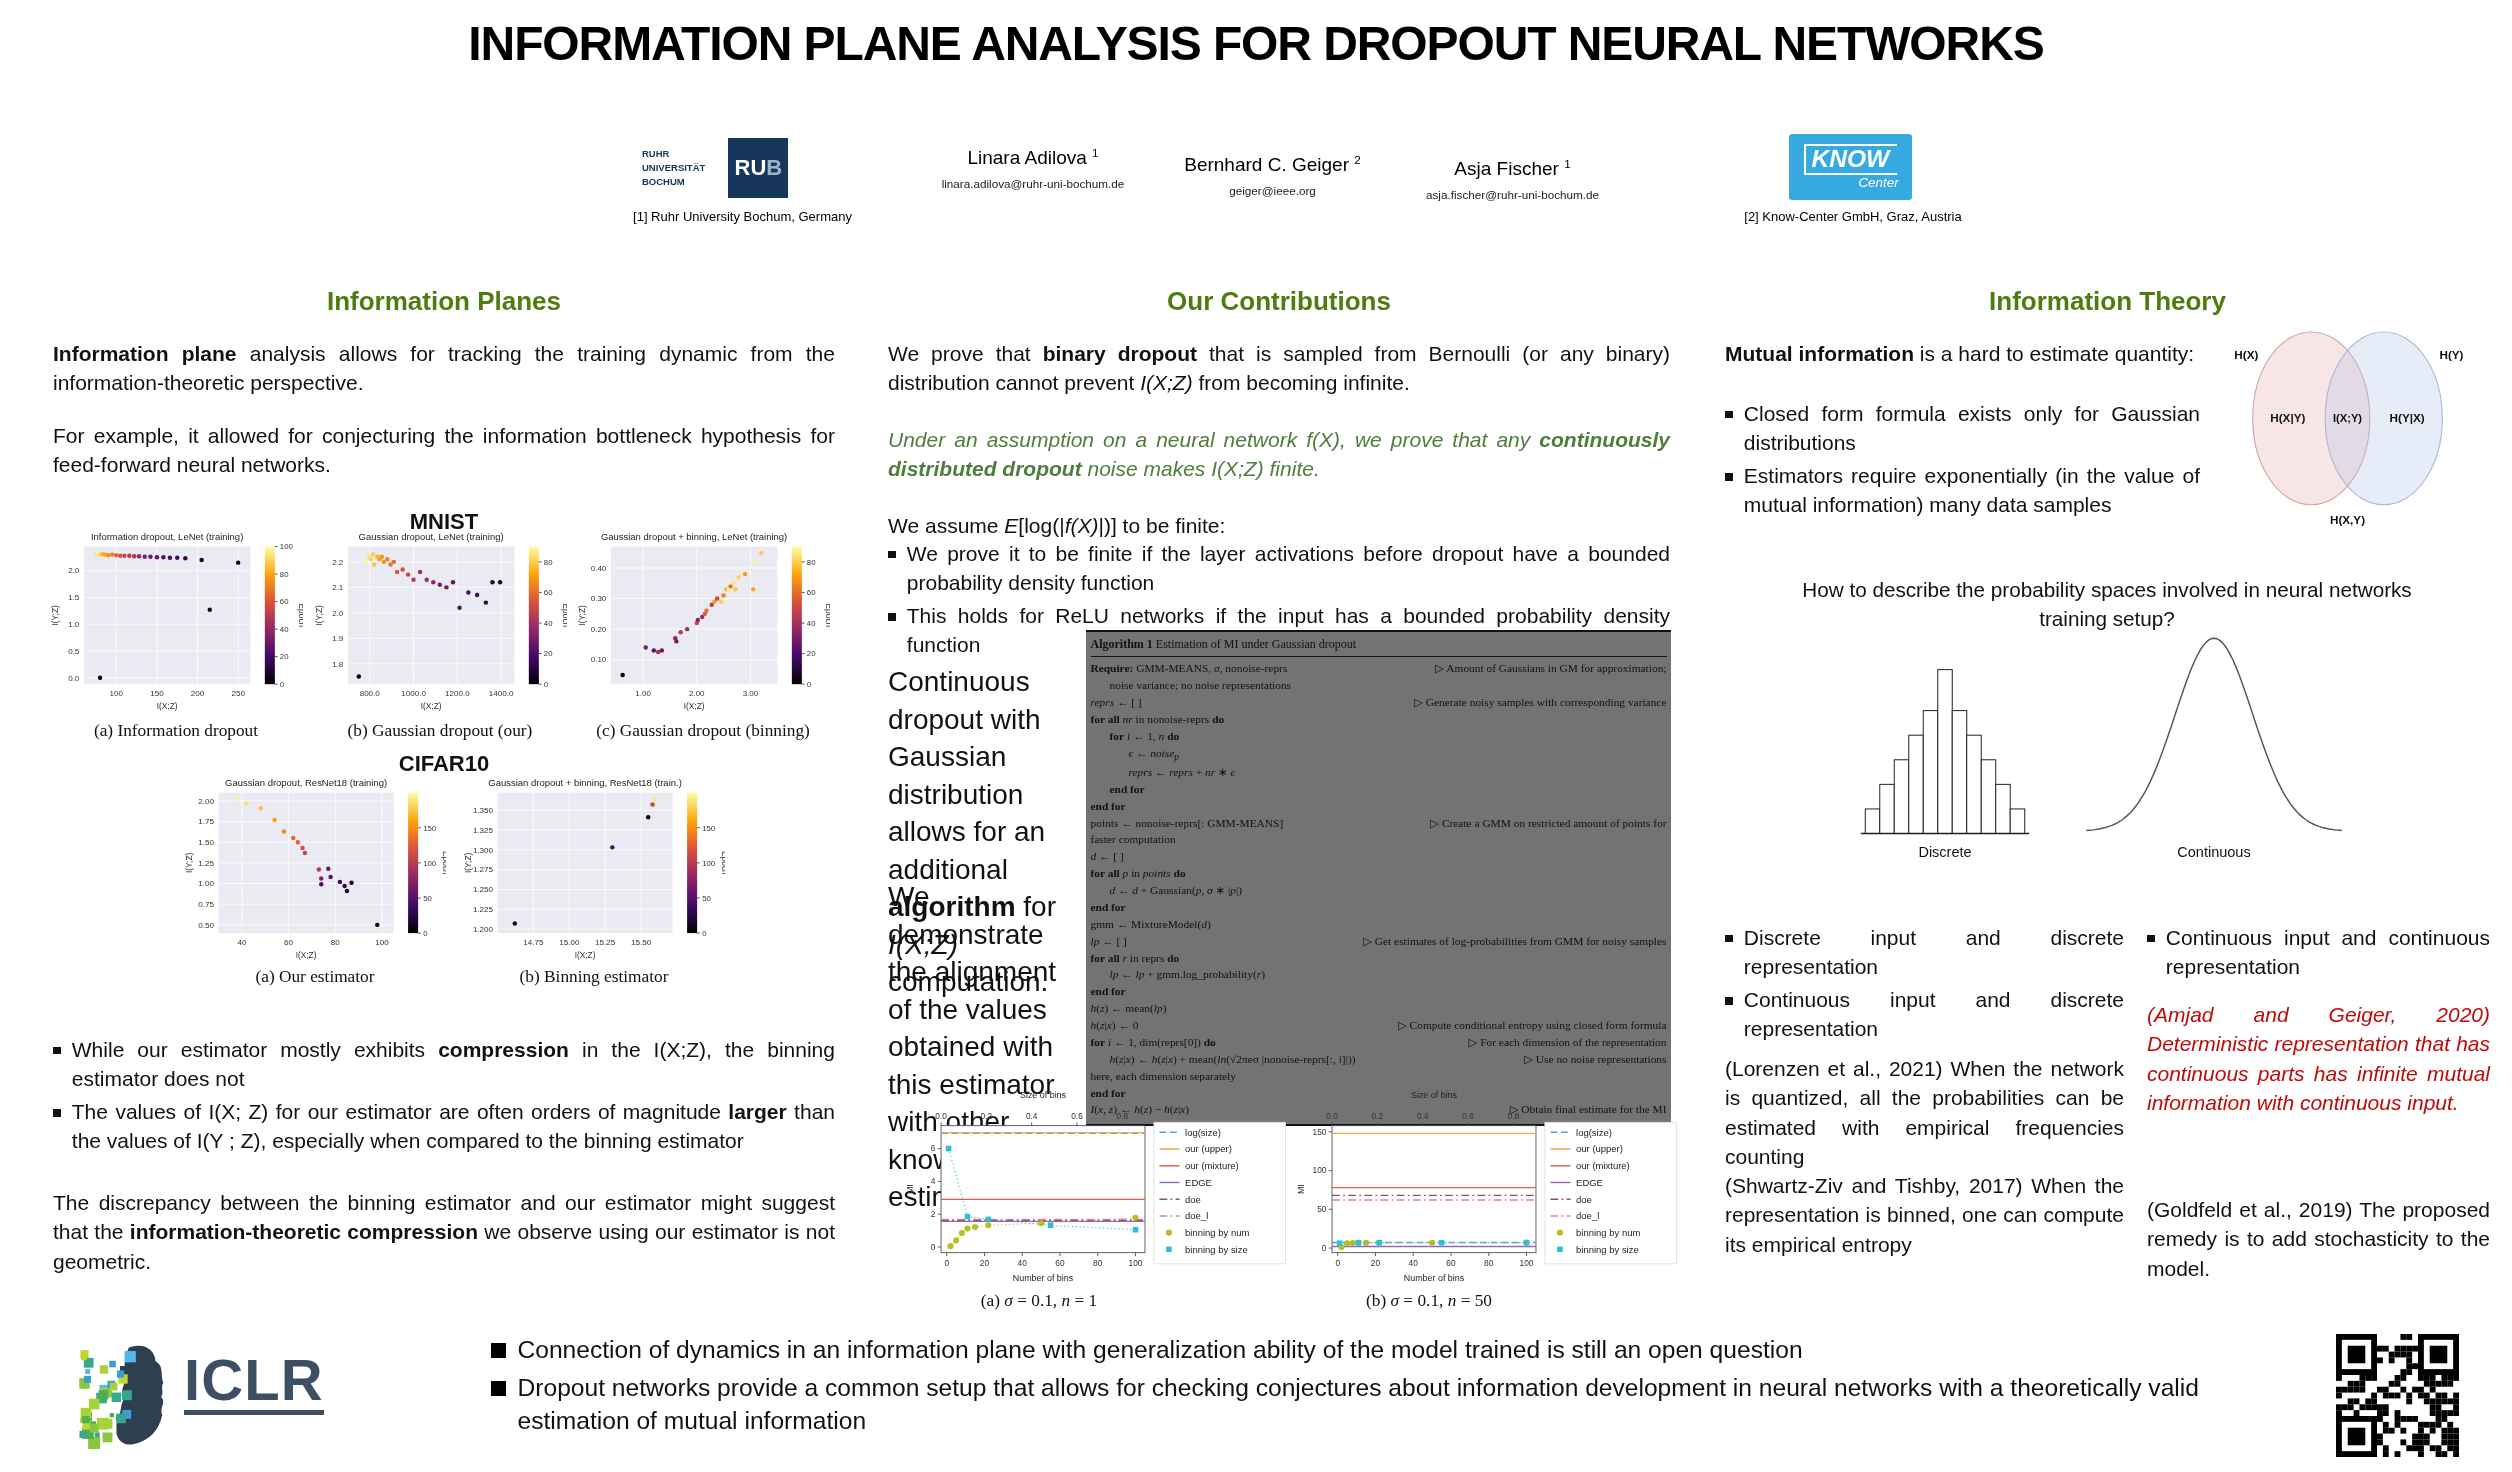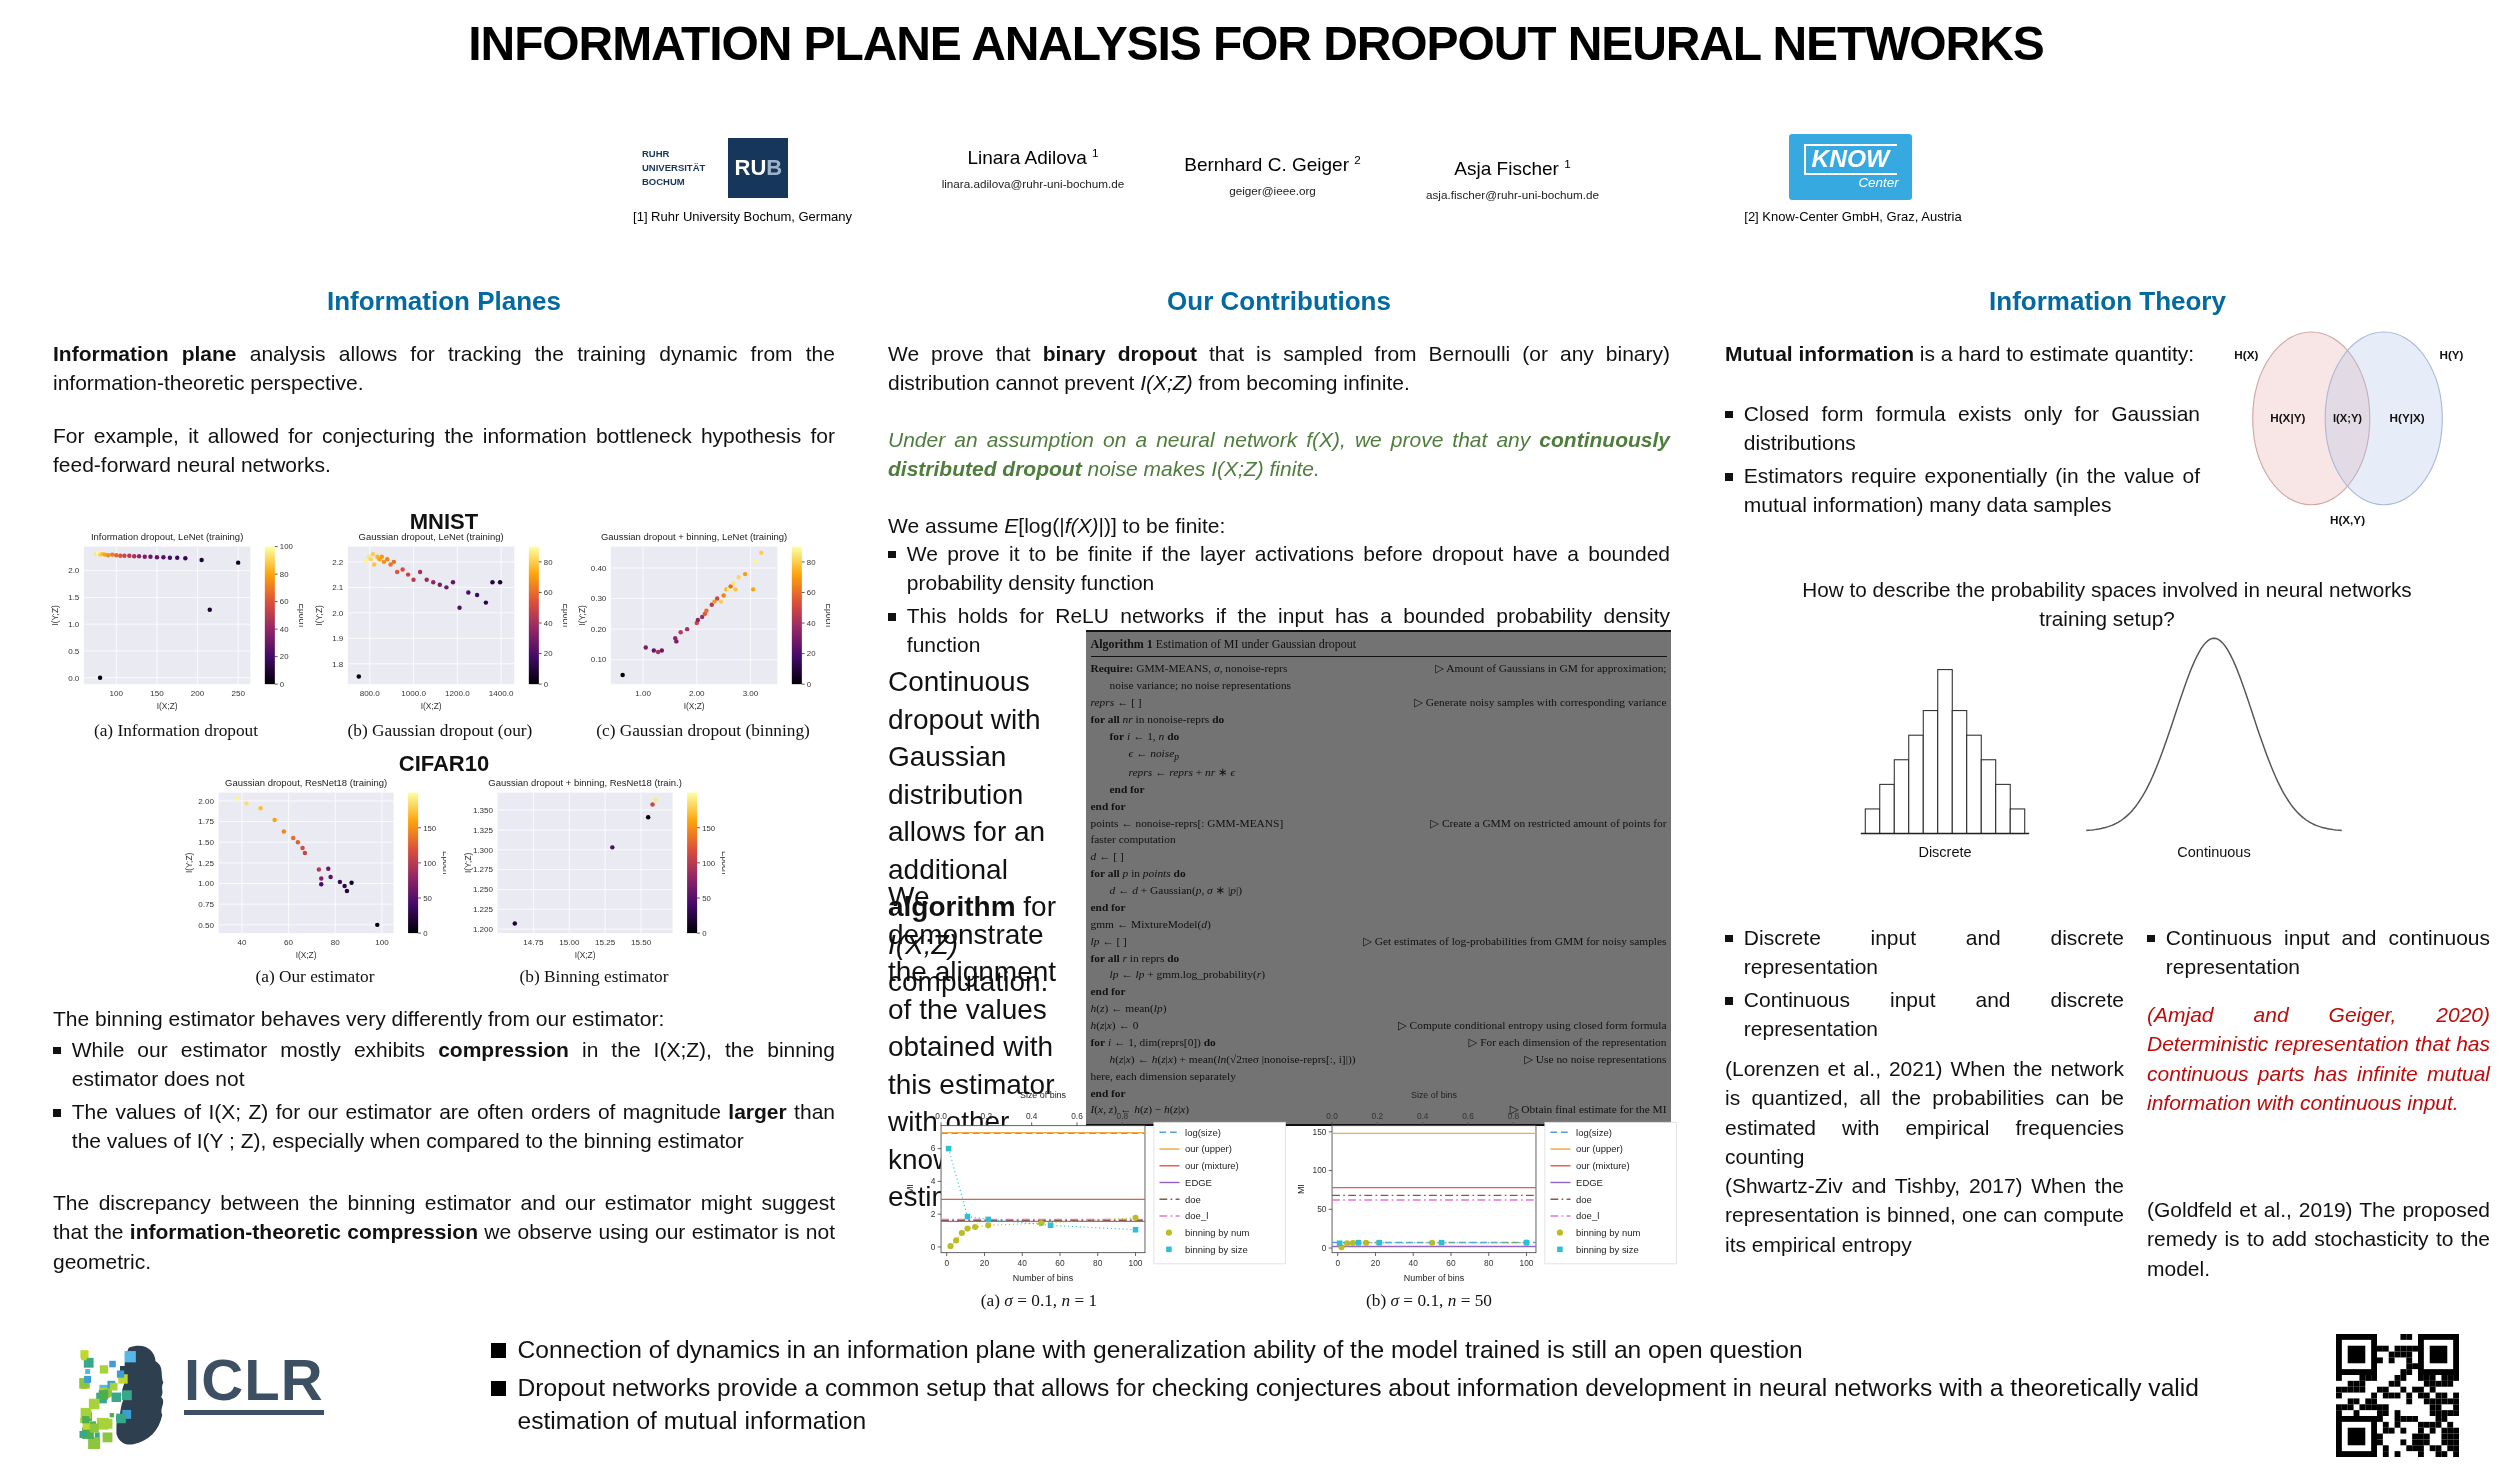--- a/index.html
+++ b/index.html
@@ -1,20 +1,20 @@
 <!DOCTYPE html>
 <html style="font-size:9px"><head>
 <meta charset="utf-8">
 <style>
   html,body{margin:0;padding:0;background:#ffffff;}
   .poster{position:relative;width:2512px;height:1472px;background:#fff;overflow:hidden;
           font-family:"Liberation Sans",sans-serif;color:#111;}
   .abs{position:absolute;}
   .title{width:2512px;text-align:center;font-size:48px;font-weight:800;letter-spacing:-1.1px;color:#000;}
-  .h2{font-size:26px;font-weight:700;text-align:center;color:#0369a1;}
+  .h2{font-size:26px;font-weight:700;text-align:center;color:#4d7c0f;}
   .p{font-size:21px;line-height:1.40;text-align:justify;}
   .centerb{font-size:22px;font-weight:700;text-align:center;}
   .cap{font-family:"Liberation Serif",serif;font-size:17.3px;text-align:center;}
   .blist .item{display:flex;gap:11px;margin-bottom:4.5px;}
   .sq{flex:0 0 7.8px;width:7.8px;height:7.8px;background:#111;margin-top:10.6px;}
   .btxt{font-size:21px;line-height:1.38;text-align:justify;flex:1;}
   .green{color:#4e7d3c;font-style:italic;}
   .green b{color:#4e7d3c;}
   .red{color:#c00a0a;font-style:italic;}
   .side{font-size:28px;line-height:1.34;}
@@ -430,21 +430,20 @@
         <text x="429" y="222" font-size="14" fill="#333">50</text>
         <line x1="420" y1="154" x2="425" y2="154" stroke="#333" stroke-width="1.5"></line>
         <text x="429" y="159" font-size="14" fill="#333">100</text>
         <line x1="420" y1="91" x2="425" y2="91" stroke="#333" stroke-width="1.5"></line>
         <text x="429" y="96" font-size="14" fill="#333">150</text>
         <text transform="translate(464,154) rotate(90)" text-anchor="middle" font-size="15" fill="#333">Epoch</text>
       </svg></div>
   <div class="abs cap" style="left:184px;top:967px;width:262px;">(a) Our estimator</div>
   <div class="abs cap" style="left:463px;top:967px;width:262px;">(b) Binning estimator</div>
 
-  <div class="abs p" style="left:53px;top:1004px;width:782px;">The binning estimator behaves very differently from our estimator:</div>
   <div class="abs blist" style="left:53px;top:1036px;width:782px;">
     <div class="item">
         <span class="sq"></span>
         <span class="btxt">While our estimator mostly exhibits <b>compression</b> in the I(X;Z), the binning estimator does not</span>
       </div>
     <div class="item">
         <span class="sq"></span>
         <span class="btxt">The values of I(X; Z) for our estimator are often orders of magnitude <b>larger</b> than the values of I(Y ; Z), especially when compared to the binning estimator</span>
       </div>
   </div>

